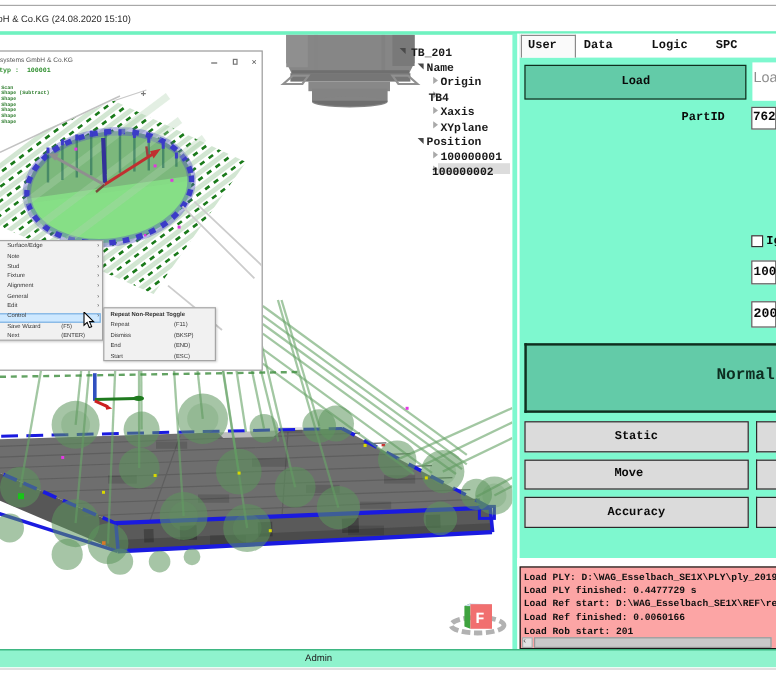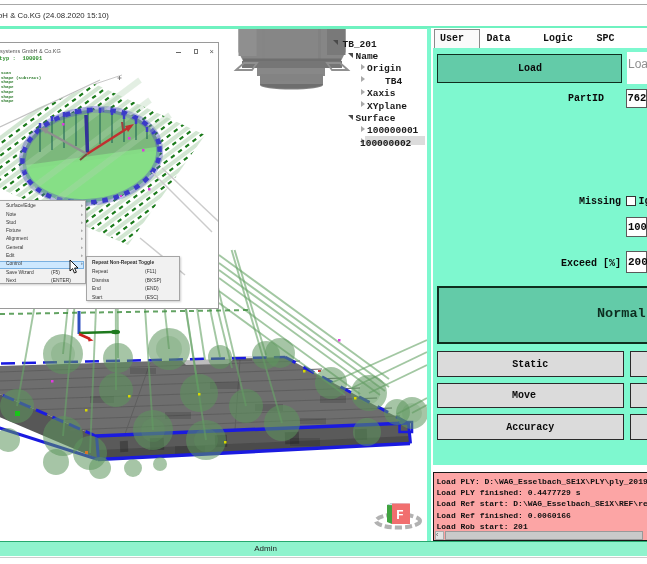--- a/index.html
+++ b/index.html
@@ -185,27 +185,27 @@
 
 <div class="abs mono" style="left:0;top:0;width:647px;height:564px;pointer-events:none;">
   <div class="abs" style="left:364.5px;top:135.5px;width:60px;height:9.8px;background:#dcdcdc;"></div>
   <div class="abs" style="left:333px;top:40px;width:0;height:0;border-top:5px solid #4a4a4a;border-left:5px solid transparent;"></div>
   <div class="abs mono" style="left:342.5px;top:38.5px;font-size:9.5px;color:#1a1a1a;">TB_201</div>
   <div class="abs" style="left:348px;top:52.5px;width:0;height:0;border-top:5px solid #4a4a4a;border-left:5px solid transparent;"></div>
   <div class="abs mono" style="left:355.5px;top:50.9px;font-size:9.5px;color:#1a1a1a;">Name</div>
   <div class="abs" style="left:361px;top:64px;width:0;height:0;border-top:3px solid transparent;border-bottom:3px solid transparent;border-left:4px solid #a9a9a9;"></div>
   <div class="abs mono" style="left:367px;top:63.3px;font-size:9.5px;color:#1a1a1a;">Origin</div>
   <div class="abs" style="left:361px;top:76.4px;width:0;height:0;border-top:3px solid transparent;border-bottom:3px solid transparent;border-left:4px solid #a9a9a9;"></div>
-  <div class="abs mono" style="left:385px;top:75.7px;font-size:9.5px;color:#1a1a1a;">TB4</div>
+  <div class="abs mono" style="left:357px;top:75.7px;font-size:9.5px;color:#1a1a1a;">TB4</div>
   <div class="abs" style="left:361px;top:88.8px;width:0;height:0;border-top:3px solid transparent;border-bottom:3px solid transparent;border-left:4px solid #a9a9a9;"></div>
   <div class="abs mono" style="left:367px;top:88.1px;font-size:9.5px;color:#1a1a1a;">Xaxis</div>
   <div class="abs" style="left:361px;top:101.2px;width:0;height:0;border-top:3px solid transparent;border-bottom:3px solid transparent;border-left:4px solid #a9a9a9;"></div>
   <div class="abs mono" style="left:367px;top:100.5px;font-size:9.5px;color:#1a1a1a;">XYplane</div>
   <div class="abs" style="left:348px;top:114.6px;width:0;height:0;border-top:5px solid #4a4a4a;border-left:5px solid transparent;"></div>
-  <div class="abs mono" style="left:355.5px;top:112.9px;font-size:9.5px;color:#1a1a1a;">Surface</div>
+  <div class="abs mono" style="left:355.5px;top:112.9px;font-size:9.5px;color:#1a1a1a;">Position</div>
   <div class="abs" style="left:361px;top:126px;width:0;height:0;border-top:3px solid transparent;border-bottom:3px solid transparent;border-left:4px solid #a9a9a9;"></div>
   <div class="abs mono" style="left:367px;top:125.3px;font-size:9.5px;color:#1a1a1a;">100000001</div>
   <div class="abs" style="left:361px;top:138.4px;width:0;height:0;border-top:3px solid transparent;border-bottom:3px solid transparent;border-left:4px solid #a9a9a9;"></div>
   <div class="abs mono" style="left:360px;top:137.7px;font-size:9.5px;color:#1a1a1a;">100000002</div>
 </div>
 
 <div class="abs" style="left:-6px;top:42px;width:225px;height:267px;background:#ffffff;border:1px solid #9a9a9a;box-sizing:border-box;">
   <div class="abs" style="left:5px;top:4.5px;font-size:5.5px;color:#555;white-space:nowrap;">systems GmbH &amp; Co.KG</div>
   <div class="abs" style="left:181px;top:8.5px;width:5px;height:1px;background:#666;"></div>
   <div class="abs" style="left:198.5px;top:6px;width:4.5px;height:4.5px;border:1px solid #777;box-sizing:border-box;"></div>
@@ -388,28 +388,26 @@
   <div class="abs" style="left:10.4px;top:26px;width:185px;height:29px;background:#63cba8;border:1.5px solid #0f2f1f;box-sizing:border-box;"></div>
   <div class="abs mono" style="left:10.4px;top:34.5px;width:185px;text-align:center;font-size:10px;color:#0a0a0a;">Load</div>
 
   <div class="abs" style="left:199.5px;top:24px;width:20.5px;height:32px;background:#ffffff;"></div>
   <div class="abs" style="left:201px;top:29px;font-size:12px;color:#8f8f8f;">Loa</div>
 
   <div class="abs mono" style="left:0;top:64.5px;width:177px;text-align:right;font-size:10px;color:#0a0a0a;">PartID</div>
   <div class="abs" style="left:198.5px;top:61px;width:21.5px;height:18.5px;background:#ffffff;border:1px solid #5a5a5a;box-sizing:border-box;"></div>
   <div class="abs mono" style="left:200.5px;top:64px;font-size:10.5px;color:#0a0a0a;">762</div>
 
-  <div class="abs mono" style="left:0;top:167.5px;width:194px;text-align:right;font-size:10px;color:#0a0a0a;">Missing</div>
   <div class="abs" style="left:199px;top:168px;width:9.5px;height:9.5px;background:#ffffff;border:1.5px solid #333;box-sizing:border-box;"></div>
   <div class="abs mono" style="left:211.5px;top:167.5px;font-size:10px;color:#0a0a0a;">Ig</div>
 
   <div class="abs" style="left:198.5px;top:188.5px;width:21.5px;height:20px;background:#ffffff;border:1px solid #5a5a5a;box-sizing:border-box;"></div>
   <div class="abs mono" style="left:201px;top:192.5px;font-size:10.5px;color:#0a0a0a;">100</div>
 
-  <div class="abs mono" style="left:0;top:230px;width:194px;text-align:right;font-size:10px;color:#0a0a0a;">Exceed [%]</div>
   <div class="abs" style="left:198.5px;top:223px;width:21.5px;height:22px;background:#ffffff;border:1px solid #5a5a5a;box-sizing:border-box;"></div>
   <div class="abs mono" style="left:201px;top:228px;font-size:11px;color:#0a0a0a;">200</div>
 
   <div class="abs" style="left:10.4px;top:257.5px;width:209.6px;height:58px;background:#63cba8;border:2px solid #0f2f1f;border-right:none;box-sizing:border-box;"></div>
   <div class="abs mono" style="left:170px;top:278px;font-size:13.5px;color:#0d2d20;">Normal</div>
 
   <div class="abs" style="left:10px;top:323px;width:186.5px;height:25.5px;background:#dbdbdb;border:1.5px solid #2a2a2a;box-sizing:border-box;"></div>
   <div class="abs mono" style="left:10px;top:330.5px;width:186.5px;text-align:center;font-size:10px;color:#0a0a0a;">Static</div>
   <div class="abs" style="left:10px;top:354.5px;width:186.5px;height:25.5px;background:#dbdbdb;border:1.5px solid #2a2a2a;box-sizing:border-box;"></div>
   <div class="abs mono" style="left:10px;top:362px;width:174px;text-align:center;font-size:10px;color:#0a0a0a;">Move</div>

